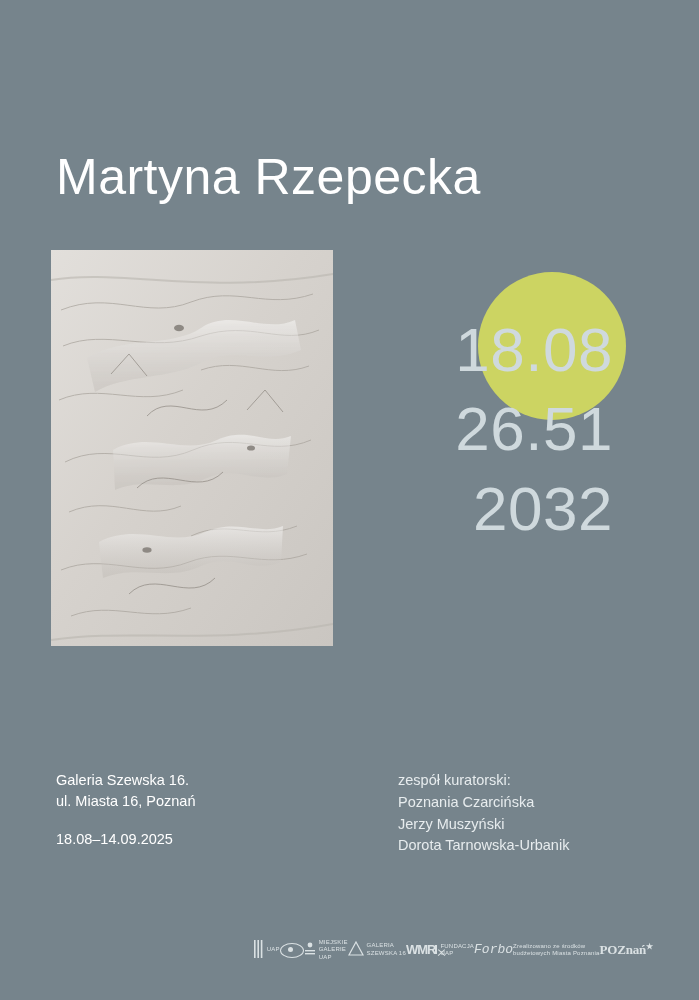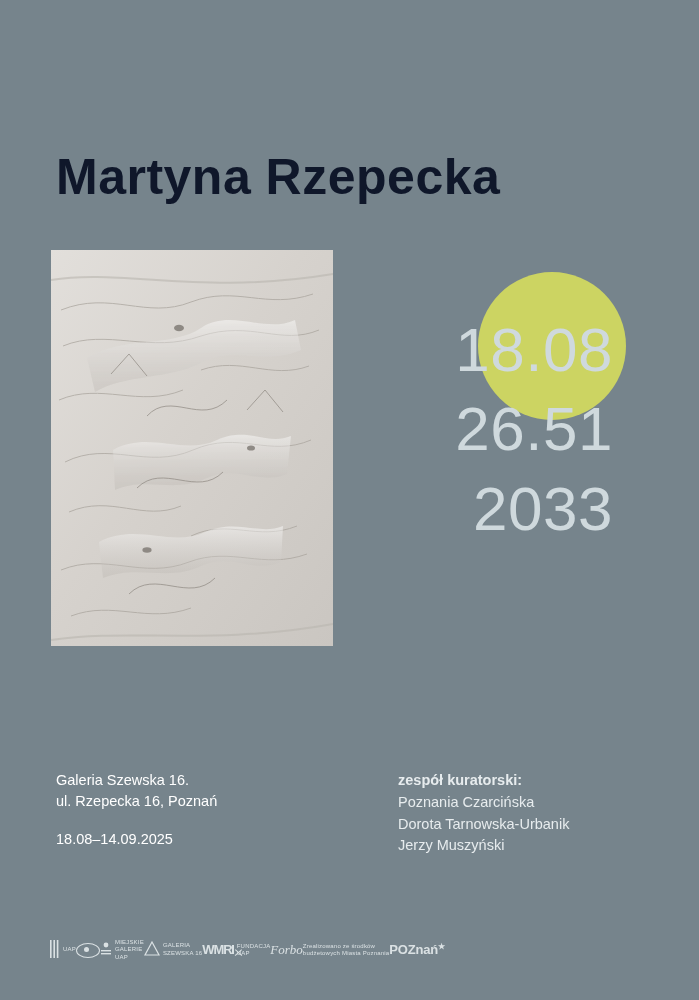--- a/index.html
+++ b/index.html
@@ -20,23 +20,23 @@
     inset: 0;
     background: #76848c;
   }
 
   
   .artist-name {
     position: absolute;
     left: 56px;
     top: 152px;
     font-size: 50px;
-    font-weight: 700;
+    font-weight: 400;
     letter-spacing: 0.5px;
-    color: #0f172a;
+    color: #ffffff;
     line-height: 1;
     white-space: nowrap;
   }
 
   
   .accent-circle {
     position: absolute;
     left: 478px;
     top: 272px;
     width: 148px;
@@ -95,32 +95,32 @@
   .info-left .gap { height: 17px; }
 
   .info-right {
     position: absolute;
     left: 398px;
     top: 770px;
     color: #e7ecee;
     font-size: 14.5px;
     line-height: 1.5;
   }
-  .info-right .heading { font-weight: bold; }
+  .info-right .heading { font-weight: normal; }
 
   
   .logos {
     position: absolute;
     left: 50px;
     right: 46px;
     top: 930px;
     height: 40px;
     display: flex;
     align-items: center;
-    justify-content: flex-start;
+    justify-content: flex-end;
     opacity: 0.92;
   }
   .logo {
     color: #e3e9eb;
     font-size: 7px;
     line-height: 1.12;
     display: flex;
     align-items: center;
     white-space: nowrap;
   }
@@ -155,26 +155,27 @@
     position: absolute;
     width: 9px; height: 1.3px;
     background: #e3e9eb;
     top: 5.5px; left: 1px;
   }
   .envel::before { transform: rotate(42deg); }
   .envel::after { transform: rotate(-42deg); }
   .forbo {
     font-size: 13px;
     font-style: italic;
-    font-family: Liberation Serif, serif;
+    font-family: Liberation Mono, monospace;
   }
   .poznan {
     font-size: 13px;
     font-weight: bold;
     letter-spacing: -0.2px;
+    font-family: Liberation Serif, serif;
   }
   .poznan sup { font-size: 8px; }
   .tiny-two-line { font-size: 6px; line-height: 1.25; }
 </style>
 </head>
 <body>
 
 <div class="poster">
 
   <div class="artist-name">Martyna Rzepecka</div>
@@ -226,36 +227,36 @@
       <g fill="none" stroke="#b9b5af" stroke-width="2" opacity="0.6">
         <path d="M0 30 C70 18, 150 46, 282 24"></path>
         <path d="M0 390 C80 378, 160 396, 282 374"></path>
       </g>
     </svg>
   </div>
 
   <div class="dates">
     <span class="line">18.08</span>
     <span class="line">26.51</span>
-    <span class="line">2033</span>
+    <span class="line">2032</span>
   </div>
 
 
   <div class="info-left">
     <div>Galeria Szewska 16.</div>
-    <div>ul. Rzepecka 16, Poznań</div>
+    <div>ul. Miasta 16, Poznań</div>
     <div class="gap"></div>
     <div>18.08–14.09.2025</div>
   </div>
 
   <div class="info-right">
     <div class="heading">zespół kuratorski:</div>
     <div>Poznania Czarcińska</div>
+    <div>Jerzy Muszyński</div>
     <div>Dorota Tarnowska-Urbanik</div>
-    <div>Jerzy Muszyński</div>
   </div>
 
   <div class="logos">
 
     <div class="logo">
       <span class="logo-mark">
         <svg width="10" height="18" viewBox="0 0 10 18" aria-hidden="true">
           <rect x="0" y="0" width="1.6" height="18" fill="#e3e9eb"></rect>
           <rect x="3.4" y="0" width="1.6" height="18" fill="#e3e9eb"></rect>
           <rect x="6.8" y="0" width="1.6" height="18" fill="#e3e9eb"></rect>

